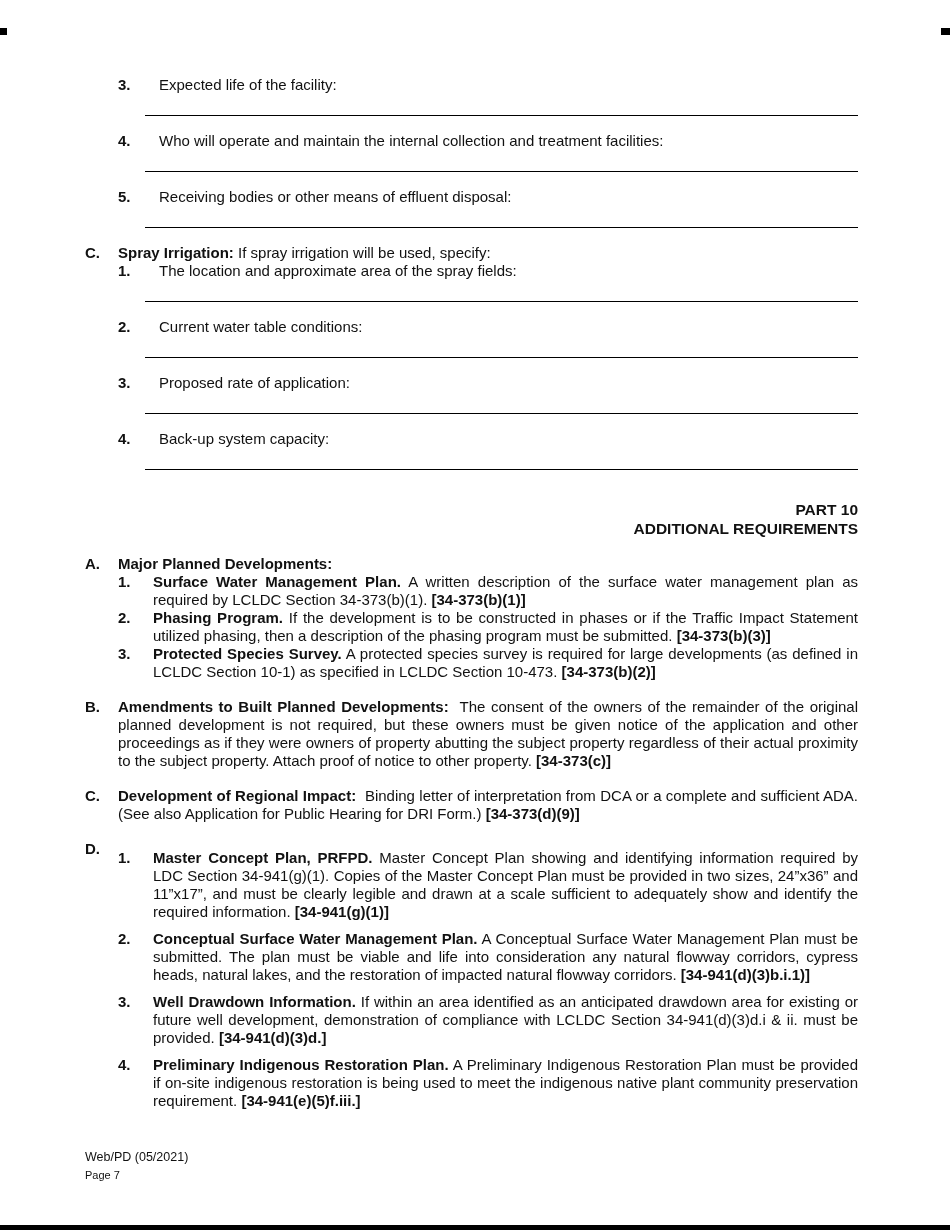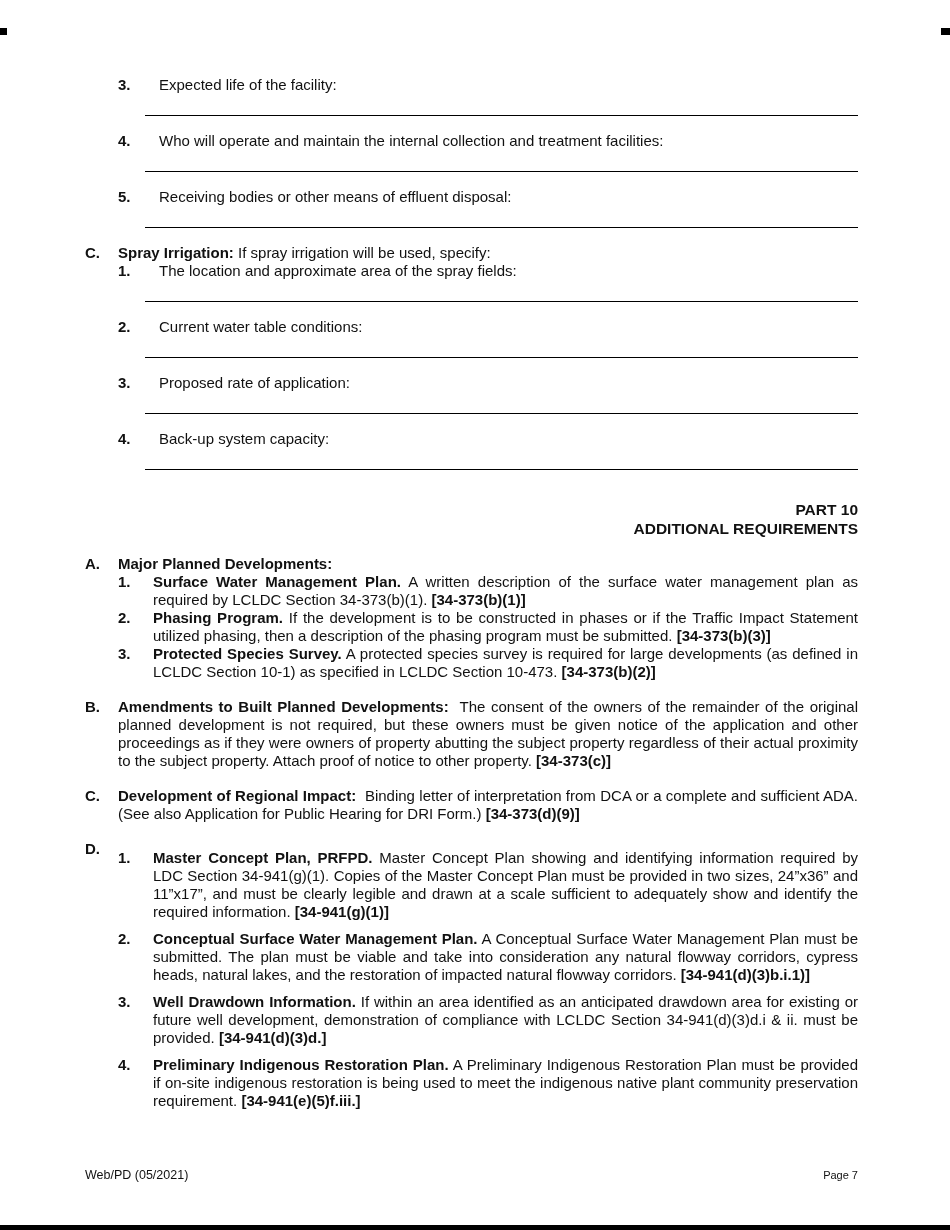--- a/index.html
+++ b/index.html
@@ -39,21 +39,21 @@
 
   
   .section { display: flex; margin-top: 17px; }
   .section-body { flex: 1; }
   .para { text-align: justify; margin: 0; }
   .sub-item { display: flex; }
   .sub-item .num { width: 35px; flex: none; font-weight: 700; }
   .item-para { flex: 1; text-align: justify; }
   .spaced { margin-top: 9px; }
 
-  .footer { margin-top: auto; display: flex; justify-content: space-between; align-items: baseline; }
+  .footer { margin-top: auto; display: flex; justify-content: space-between; align-items: baseline; flex-direction: column; }
   .footer-left { font-size: 12.5px; }
   .footer-right { font-size: 11px; }
 
   
   .mark-tl { position: absolute; top: 28px; left: 0; width: 7px; height: 7px; background: #000; }
   .mark-tr { position: absolute; top: 28px; right: 0; width: 9px; height: 7px; background: #000; }
   .bottom-edge { position: absolute; bottom: 0; left: 0; width: 100%; height: 5px; background: #000; }
 </style>
 </head>
 <body>
@@ -163,21 +163,21 @@
 
   <div class="section">
     <span class="letter">D.</span>
     <div class="section-body">
       <div class="sub-item spaced">
         <span class="num">1.</span>
         <p class="para item-para"><span class="b">Master Concept Plan, PRFPD.</span> <span>Master Concept Plan showing and identifying information required by LDC Section 34-941(g)(1). Copies of the Master Concept Plan must be provided in two sizes, 24”x36” and 11”x17”, and must be clearly legible and drawn at a scale sufficient to adequately show and identify the required information.</span> <span class="b">[34-941(g)(1)]</span></p>
       </div>
       <div class="sub-item spaced">
         <span class="num">2.</span>
-        <p class="para item-para"><span class="b">Conceptual Surface Water Management Plan.</span> <span>A Conceptual Surface Water Management Plan must be submitted. The plan must be viable and take into consideration any natural flowway corridors, cypress heads, natural lakes, and the restoration of impacted natural flowway corridors.</span> <span class="b">[34-941(d)(3)b.i.1)]</span></p>
+        <p class="para item-para"><span class="b">Conceptual Surface Water Management Plan.</span> <span>A Conceptual Surface Water Management Plan must be submitted. The plan must be viable and life into consideration any natural flowway corridors, cypress heads, natural lakes, and the restoration of impacted natural flowway corridors.</span> <span class="b">[34-941(d)(3)b.i.1)]</span></p>
       </div>
       <div class="sub-item spaced">
         <span class="num">3.</span>
         <p class="para item-para"><span class="b">Well Drawdown Information.</span> <span>If within an area identified as an anticipated drawdown area for existing or future well development, demonstration of compliance with LCLDC Section 34-941(d)(3)d.i &amp; ii. must be provided.</span> <span class="b">[34-941(d)(3)d.]</span></p>
       </div>
       <div class="sub-item spaced">
         <span class="num">4.</span>
         <p class="para item-para"><span class="b">Preliminary Indigenous Restoration Plan.</span> <span>A Preliminary Indigenous Restoration Plan must be provided if on-site indigenous restoration is being used to meet the indigenous native plant community preservation requirement.</span> <span class="b">[34-941(e)(5)f.iii.]</span></p>
       </div>
     </div>

